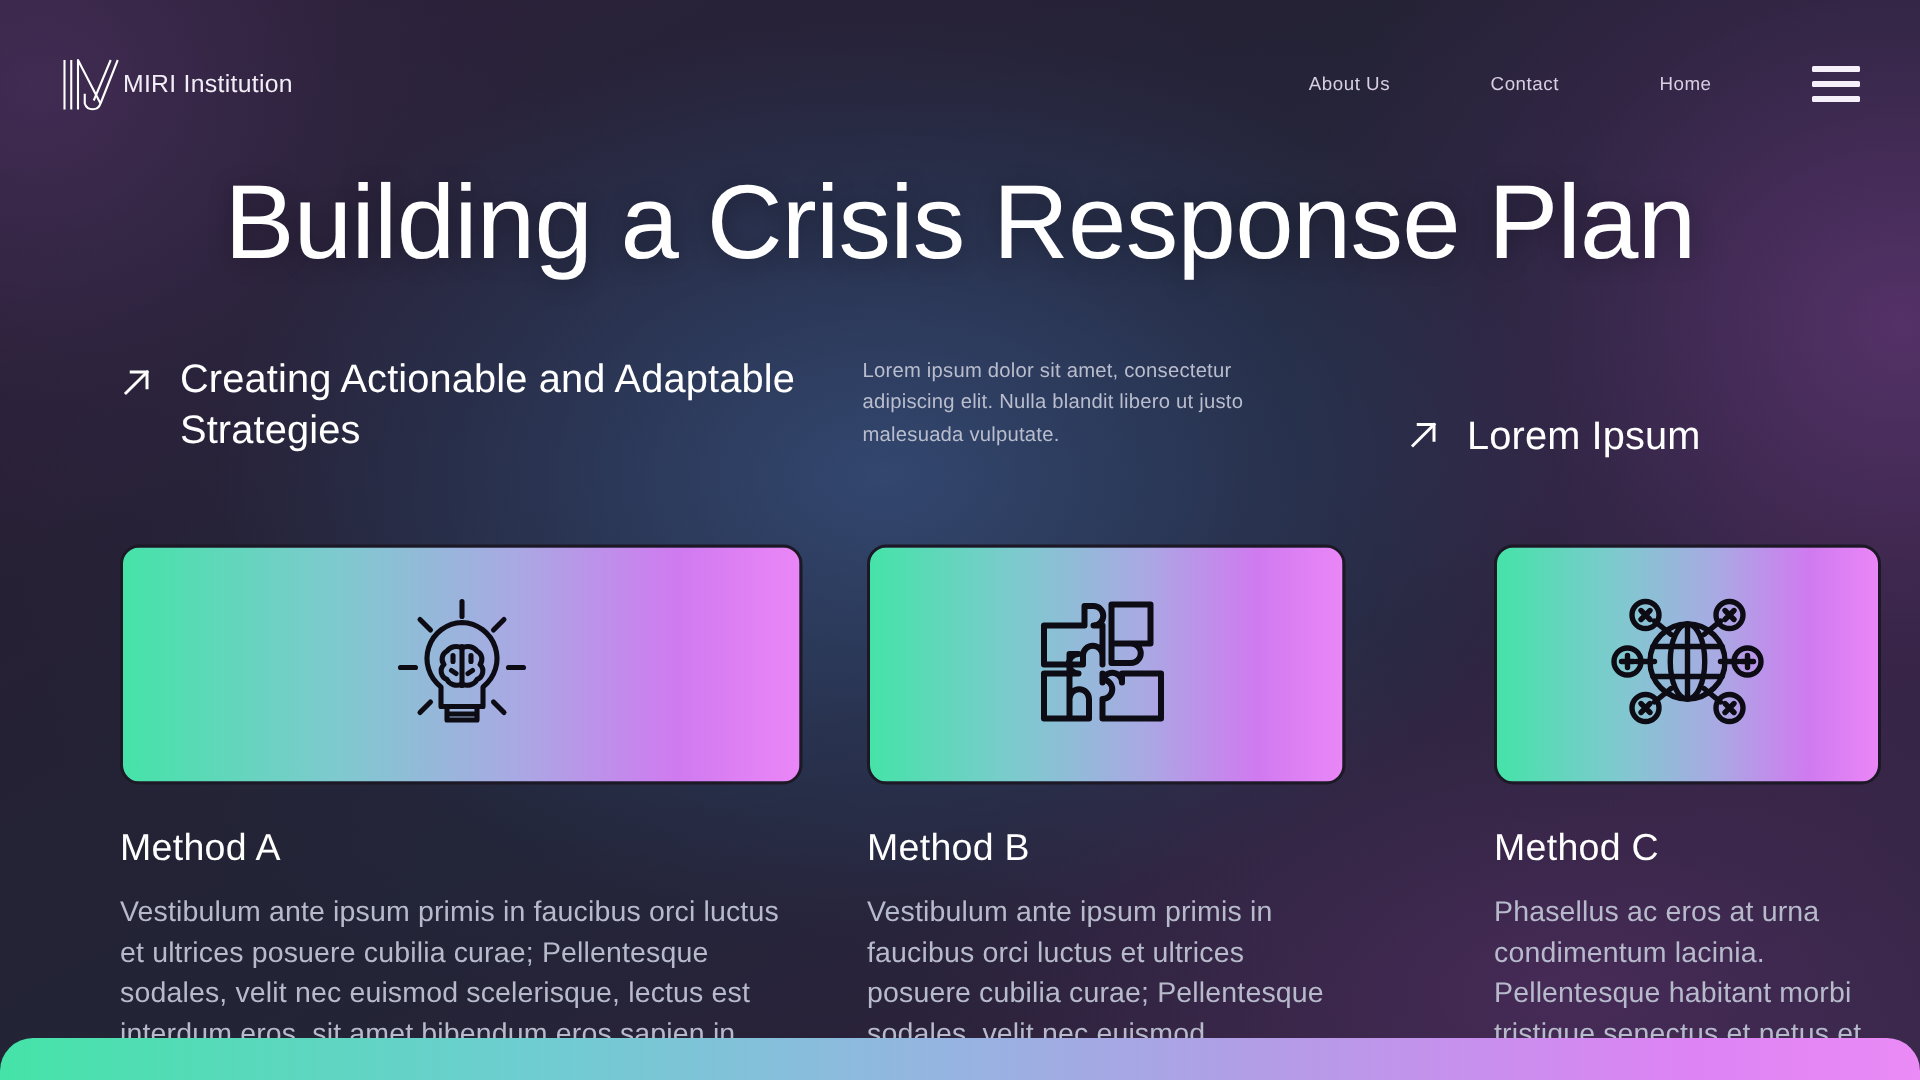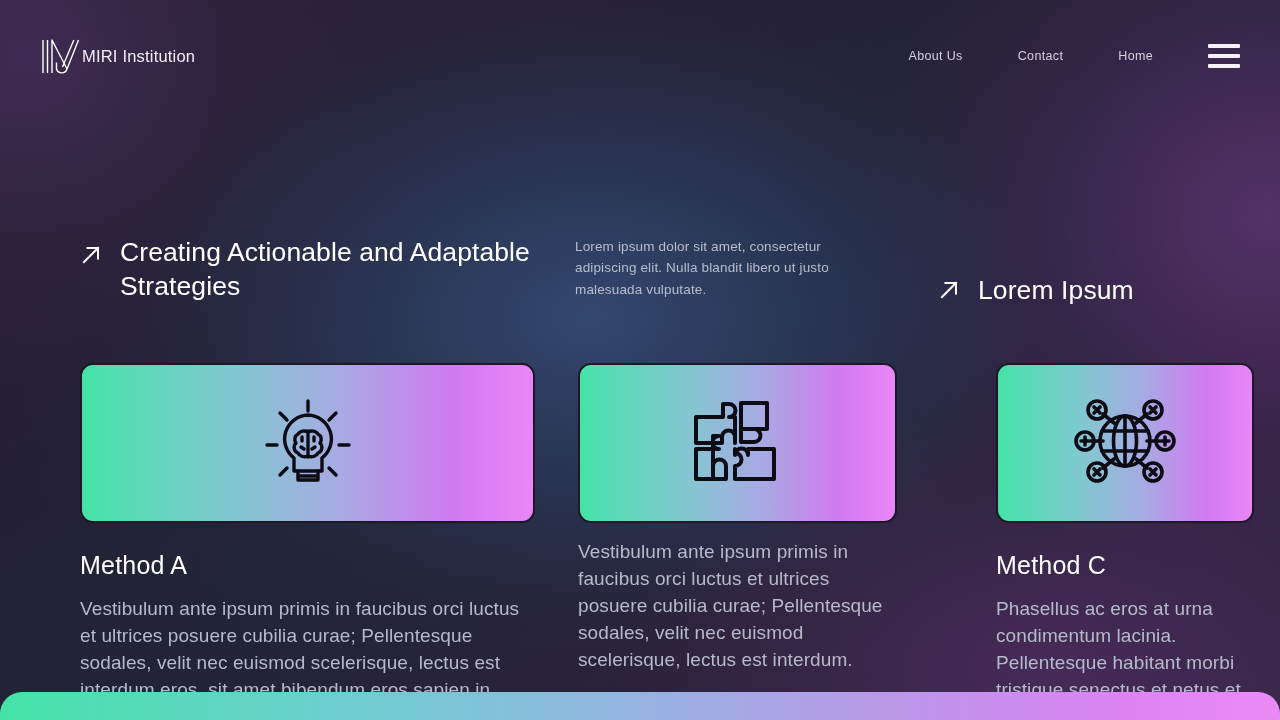--- a/index.html
+++ b/index.html
@@ -31,21 +31,21 @@
     padding:0 40px;
   }
 
   .brand { display:flex; align-items:center; }
   .brand-logo { width:42px; height:40px; display:block; }
   .brand-name {
     font-size:16.5px; font-weight:400; color:#f2eef7;
     letter-spacing:0.2px; white-space:nowrap;
   }
 
-  .nav { margin-left:auto; display:flex; align-items:center; gap:0; }
+  .nav { margin-left:auto; display:flex; align-items:center; gap:12px; }
   .nav-link {
     font-size:12.5px; color:#d8cfe2; letter-spacing:0.35px;
     padding:8px 0; margin-left:55px; white-space:nowrap; cursor:pointer;
   }
   .nav-link:first-child { margin-left:0; }
   #hamburger {
     margin-left:55px; width:32px; height:24px;
     display:flex; flex-direction:column; justify-content:space-between;
     cursor:pointer;
   }
@@ -142,20 +142,21 @@
       <span class="nav-link">Contact</span>
       <span class="nav-link">Home</span>
       <div id="hamburger">
         <span></span>
         <span></span>
         <span></span>
       </div>
     </nav>
   </div>
 
+  <h1 id="hero-title">Building a Crisis Response Plan</h1>
 
   <div id="intro-row">
 
     <div class="intro-col" id="intro-left">
       <div class="headline-wrap">
         <span class="arrow-icon">
           <svg width="22" height="22" viewBox="0 0 22 22" fill="none">
             <path d="M4 18 L18 4" stroke="#ffffff" stroke-width="2" stroke-linecap="square"></path>
             <path d="M7.5 4 L18 4 L18 14.5" stroke="#ffffff" stroke-width="2" stroke-linecap="square" stroke-linejoin="miter"></path>
           </svg>
@@ -215,20 +216,21 @@
       <div class="card-media">
         <span>
           <svg width="104" height="104" viewBox="0 0 104 104" fill="none" stroke="#0d0b14" stroke-width="4" stroke-linejoin="round" stroke-linecap="round">
             <path d="M10 24 L10 50 L36 50 L36 44 A 6.5 6.5 0 0 1 49 44 L49 50 L49 24 L43 24 A 6.5 6.5 0 0 0 43 11 L37 11 L37 24 Z" transform="translate(0,4)"></path>
             <path d="M58 18 L58 44 L71 44 A 6.5 6.5 0 0 1 71 57 L58 57 L58 44 L84 44 L84 18 Z" transform="translate(-3,-4)"></path>
             <path d="M10 62 L10 92 L40 92 L40 79 A 6.5 6.5 0 0 0 27 79 L27 92 L27 62 L33 62 A 6.5 6.5 0 0 1 33 49 L27 49 L27 62 Z" transform="translate(0,-2)"></path>
             <path d="M52 60 L52 66 A 6.5 6.5 0 0 1 65 66 L65 60 L91 60 L91 90 L52 90 L52 77 A 6.5 6.5 0 0 0 52 64 Z" transform="translate(-3,0)"></path>
           </svg>
         </span>
       </div>
+      <div class="card-title">Method B</div>
       <p class="card-body">Vestibulum ante ipsum primis in faucibus orci luctus et ultrices posuere cubilia curae; Pellentesque sodales, velit nec euismod scelerisque, lectus est interdum.</p>
     </div>
 
     <div class="card" id="card-2">
       <div class="card-media">
         <span>
           <svg width="104" height="100" viewBox="0 0 104 100" fill="none" stroke="#0d0b14" stroke-width="3.6" stroke-linecap="round" stroke-linejoin="round">
             <path d="M30 23 L41 32"></path>
             <path d="M74 23 L63 32"></path>
             <path d="M18 50 L30 50"></path>

